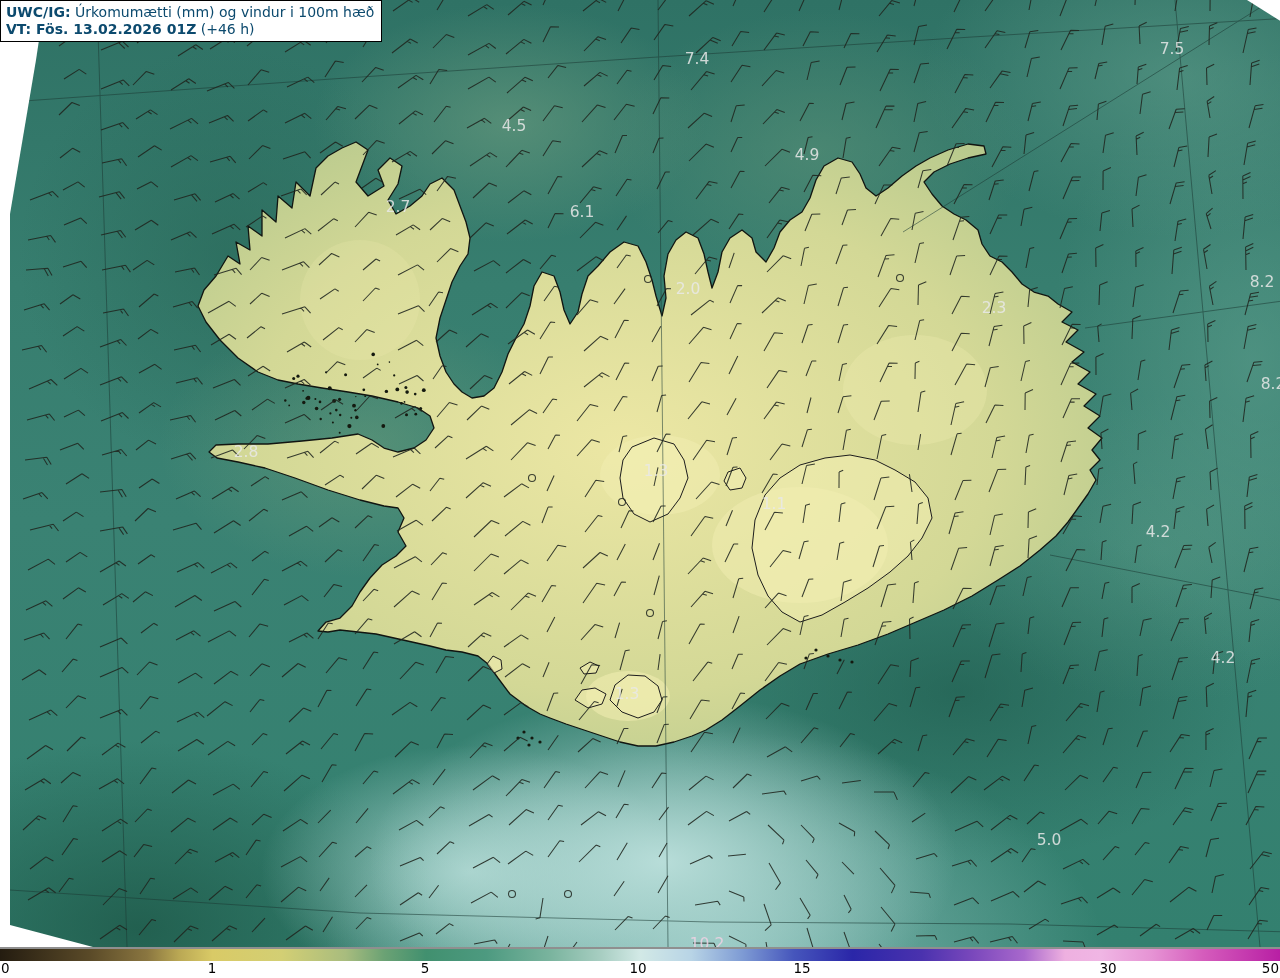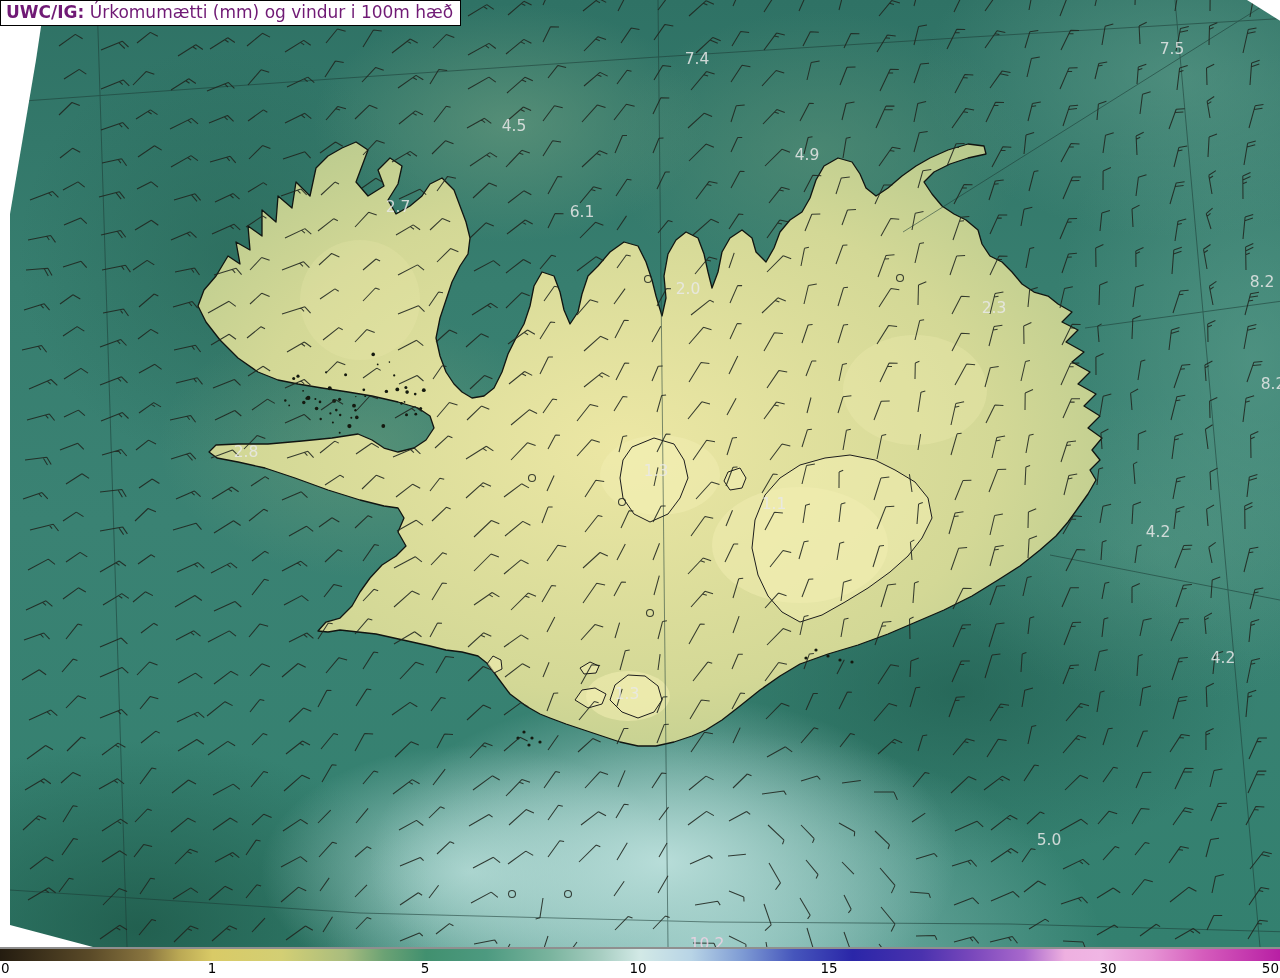--- a/index.html
+++ b/index.html
@@ -18,21 +18,21 @@
       radial-gradient(320px 220px at 90% 58%, rgba(86,150,130,.45), rgba(86,150,130,0) 70%),
       radial-gradient(300px 190px at 28% 47%, rgba(148,178,130,.30), rgba(148,178,130,0) 70%),
       radial-gradient(420px 260px at 10% 98%, rgba(30,88,72,.8),   rgba(30,88,72,0) 72%),
       radial-gradient(420px 240px at 74% 73%, rgba(26,84,70,.55),  rgba(26,84,70,0) 72%),
       radial-gradient(300px 300px at 17% 27%, rgba(36,96,80,.45),  rgba(36,96,80,0) 70%),
       linear-gradient(180deg,#2f7265 0%,#377e6f 30%,#3a8273 55%,#33806f 100%);
   }
   .map svg{position:absolute;left:0;top:0;}
   
   .titlebox{position:absolute;left:0;top:0;background:#fff;border:1px solid #000;
-            padding:3px 7px 4px 5px;font-size:17px;line-height:16.5px;color:#701a75;white-space:nowrap;z-index:5;}
+            padding:3px 7px 4px 5px;font-size:14px;line-height:16.5px;color:#0c4a6e;white-space:nowrap;z-index:5;}
   .titlebox b{font-weight:bold;}
   
   .colorbar{position:absolute;left:0;top:947px;width:1280px;height:31px;background:#fff;
             border-bottom:2px solid #000;z-index:4;}
   .colorbar .sep{position:absolute;left:0;top:0;width:100%;height:2px;background:#8f8f8f;}
   .colorbar .bar{position:absolute;left:0;top:2px;width:100%;height:12px;}
   .colorbar .ticks{position:absolute;left:0;top:14px;width:100%;height:15px;}
   .colorbar .ticks span{position:absolute;top:0;font-size:13.5px;color:#000;line-height:15px;}
 </style>
 </head>
@@ -169,29 +169,30 @@
           <text x="1213" y="663" fill="#e9e9e9" opacity="0.85">4.2</text>
           <text x="617" y="699" fill="#e9e9e9" opacity="0.85">1.3</text>
           <text x="1039" y="845" fill="#e9e9e9" opacity="0.85">5.0</text>
           <text x="697" y="949" fill="#f0d2e4" opacity="0.85">10.2</text>
         </g>
       </svg>
   </div>
 
   <div class="titlebox">
     <div><b>UWC/IG:</b><span> Úrkomumætti (mm) og vindur i 100m hæð</span></div>
+    <div><b>VT: Fös. 13.02.2026 01Z</b><span> (+46 h)</span></div>
   </div>
 
   <div class="colorbar">
     <div class="sep"></div>
     <div class="bar" id="cbar" style="background: linear-gradient(to right, rgb(36, 28, 16) 0%, rgb(90, 74, 40) 7%, rgb(138, 118, 64) 11.5%, rgb(186, 168, 84) 14%, rgb(217, 202, 102) 16.6%, rgb(211, 207, 116) 22%, rgb(168, 188, 126) 27%, rgb(107, 162, 116) 30%, rgb(65, 144, 111) 33.3%, rgb(77, 154, 128) 38%, rgb(122, 180, 158) 43%, rgb(168, 206, 194) 47%, rgb(210, 233, 230) 50%, rgb(184, 212, 230) 54%, rgb(126, 155, 212) 58%, rgb(70, 86, 188) 62%, rgb(42, 38, 168) 66.6%, rgb(74, 50, 174) 72%, rgb(122, 72, 188) 76%, rgb(168, 104, 204) 80%, rgb(238, 176, 224) 83.2%, rgb(240, 182, 228) 86%, rgb(230, 147, 212) 90%, rgb(213, 92, 188) 94%, rgb(184, 31, 164) 100%);"></div>
     <div class="ticks" id="cticks">
         <span style="left: 1px;">0</span>
         <span style="left: 212px; transform: translateX(-50%);">1</span>
         <span style="left: 425px; transform: translateX(-50%);">5</span>
         <span style="left: 638px; transform: translateX(-50%);">10</span>
-        <span style="left: 829px; transform: translateX(-50%);">15</span>
+        <span style="left: 802px; transform: translateX(-50%);">15</span>
         <span style="left: 1108px; transform: translateX(-50%);">30</span>
         <span style="left: 1279px; transform: translateX(-100%);">50</span>
       </div>
   </div>
 
 </div>
 
 </body></html>

